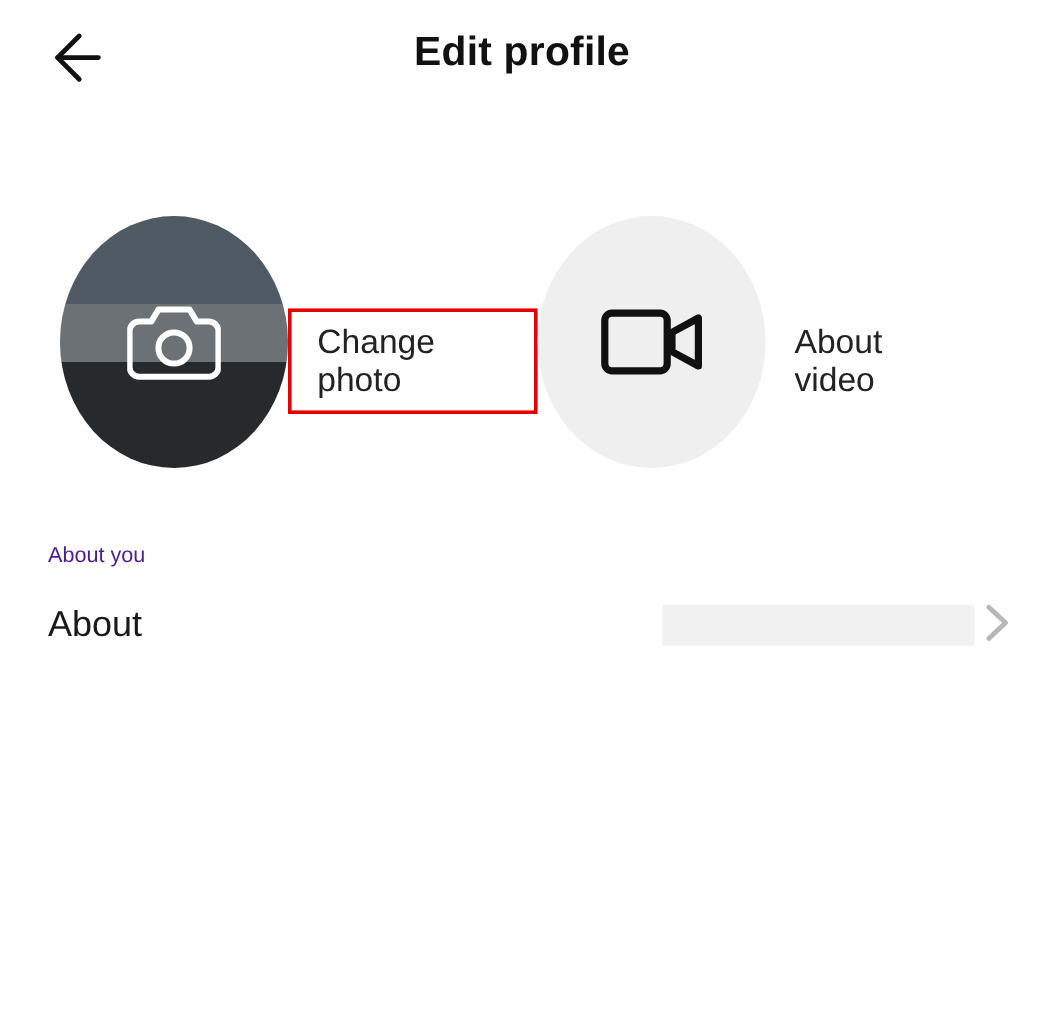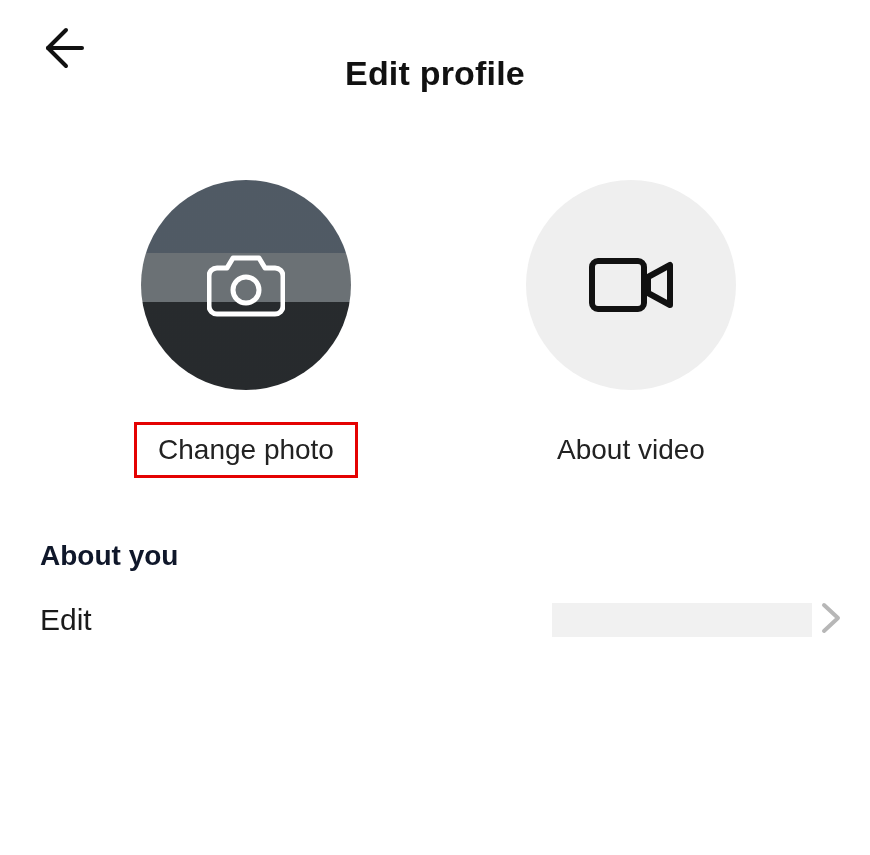--- a/index.html
+++ b/index.html
@@ -2,39 +2,39 @@
 <html><head>
 <meta charset="utf-8">
 <style>
   * { box-sizing: border-box; margin: 0; padding: 0; }
   html, body { width: 870px; height: 855px; font-family: -apple-system, "Helvetica Neue", Arial, sans-serif; background:#fff; color:#111; }
   .page { width:870px; height:855px; position:relative; overflow:hidden; }
 
   
   .header { position:relative; height:88px; }
   .back { position:absolute; left:38px; top:24px; width:48px; height:48px; cursor:pointer; }
-  .title { position:absolute; left:0; right:0; top:24px; text-align:center; font-size:34px; font-weight:700; letter-spacing:0.2px;margin-top:30px; }
+  .title { position:absolute; left:0; right:0; top:24px; text-align:center; font-size:34px; font-weight:700; letter-spacing:0.2px; }
 
   
   .media-row { display:flex; justify-content:space-around; margin-top:92px; padding:0 50px; }
-  .media-col { display:flex; flex-direction:column; align-items:center; }
+  .media-col { display:flex; flex-direction:row; align-items:center; }
   .avatar-circle { width:210px; height:210px; border-radius:50%; position:relative; overflow:hidden; }
   .photo-bg {
     background:
       linear-gradient(rgba(0,0,0,0.35),rgba(0,0,0,0.35)),
       linear-gradient(to bottom,#7b8a9a 0%,#7b8a9a 35%,#a4adb3 35%,#a4adb3 58%,#3c4145 58%,#3c4145 100%);
   }
   .video-bg { background:#efefef; }
   .avatar-icon { position:absolute; left:50%; top:50%; transform:translate(-50%,-50%); }
 
   .media-label { margin-top:32px; font-size:28px; color:#222; padding:12px 24px; cursor:pointer; }
   .highlight { border:3px solid #e40202; padding:9px 21px; }
 
   
-  .section-title { margin:62px 0 0 40px; font-size:28px; color:#0f172a;font-weight:bold; }
+  .section-title { margin:62px 0 0 40px; font-size:18px; color:#4c1d95; }
   .row { display:flex; align-items:center; justify-content:space-between; padding:0 28px 0 40px; height:96px; cursor:pointer; }
   .row-label { font-size:30px; color:#1a1a1a; }
   .row-right { display:flex; align-items:center; gap:8px; }
   .blur-name, .blur-user { background:#f1f1f1; }
   .blur-name { width:260px; height:34px; }
   .blur-user { width:220px; height:60px; }
   .chev { display:inline-block; }
 </style>
 </head>
 <body>
@@ -71,21 +71,21 @@
         </svg>
       </div>
       <div class="media-label">About video</div>
     </div>
 
   </div>
 
   <div class="section-title">About you</div>
 
   <div class="row">
-    <div class="row-label">Edit</div>
+    <div class="row-label">About</div>
     <div class="row-right">
       <div class="blur-name"></div>
       <span class="chev">
         <svg width="22" height="34" viewBox="0 0 22 34">
             <polyline points="4,4 18,17 4,30" fill="none" stroke="#b7b7b7" stroke-width="4" stroke-linecap="round" stroke-linejoin="round"></polyline>
           </svg>
       </span>
     </div>
   </div>
 

